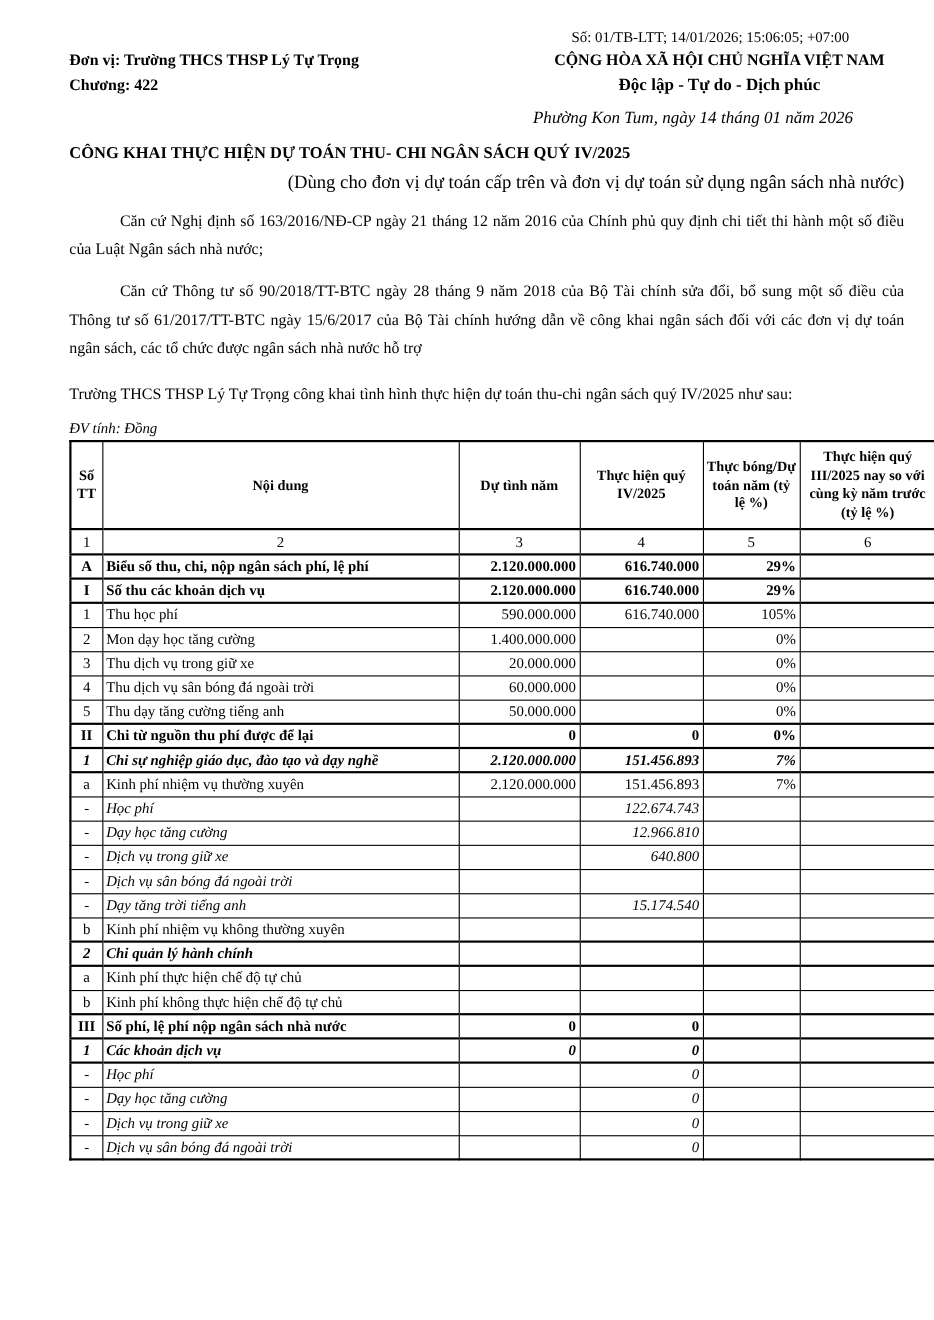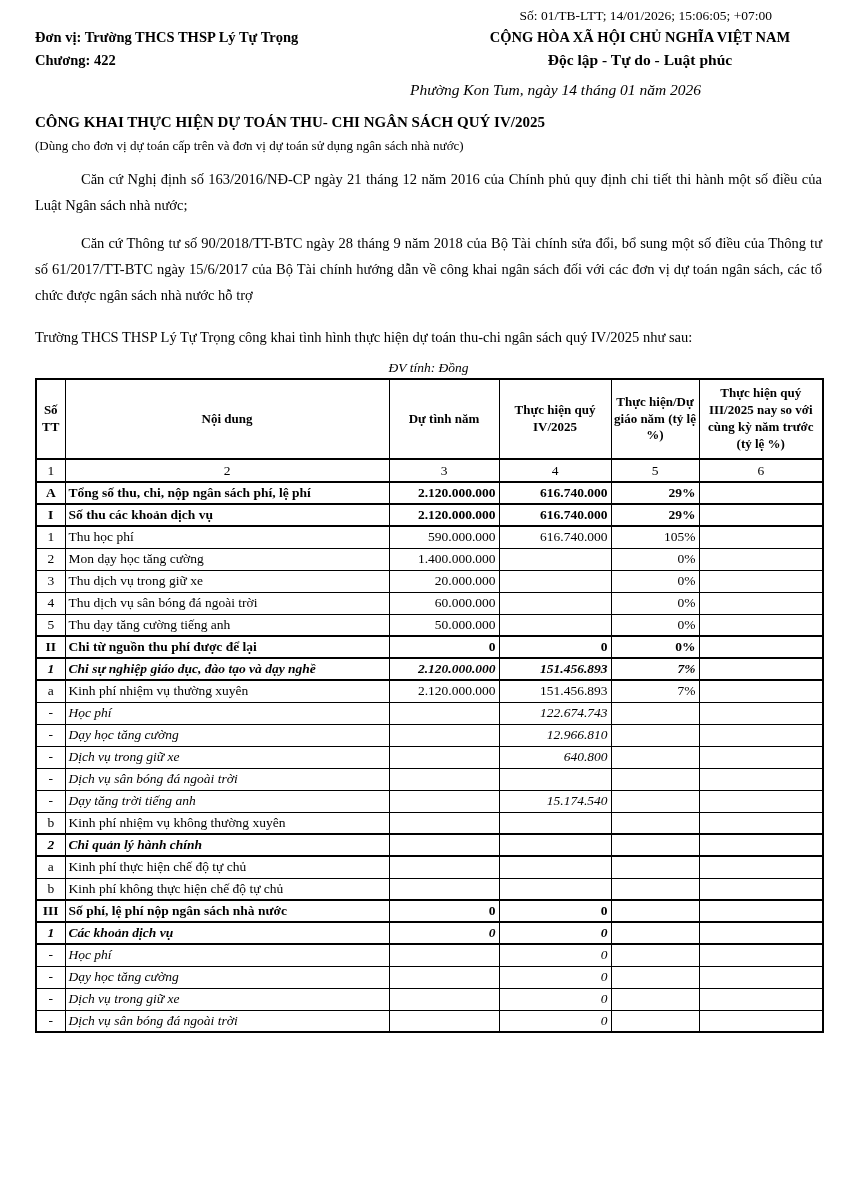--- a/index.html
+++ b/index.html
@@ -2,45 +2,45 @@
 <html><head>
 <meta charset="utf-8">
 <style>
   * { margin:0; padding:0; box-sizing:border-box; }
   html,body { background:#ffffff; }
   body {
     width:849px; height:1200px; overflow:hidden;
     font-family:"Liberation Serif","DejaVu Serif",serif;
     color:#000;
   }
-  .page { padding:8px 27px 0 35px; }
+  .page { padding:26px 27px 0 35px;margin-left:28px; }
 
   .doc-number { text-align:right; padding-right:50px; font-size:13.5px; }
 
   .form-note { margin-top:24px; text-align:center; font-style:italic; font-size:13.5px; }
 
   .header-row { display:flex; margin-top:5px;gap:48px; }
   .header-left { width:375px; }
   .unit-name { font-weight:bold; font-size:14.5px; }
   .chapter { font-weight:bold; font-size:14.5px; margin-top:6px; }
   .header-right { flex:1; text-align:center; }
   .motto1 { font-weight:bold; font-size:14.5px; }
   .motto2 { font-weight:bold; font-size:15.5px; margin-top:5px; }
 
-  .place-date-wrap { margin-left:375px; margin-top:12px; }
+  .place-date-wrap { margin-left:375px; text-align:center; margin-top:12px; }
   .place-date { font-style:italic; font-size:15.5px; }
 
   .page-title { font-weight:bold; font-size:15px; margin-top:15px; }
-  .page-subtitle { text-align:left; font-size:13px; margin-top:7px; }
+  .page-subtitle { text-align:right; font-size:17px; margin-top:7px; }
 
   .body-text p { font-size:14.5px; line-height:26px; text-align:justify; margin-top:12px; }
   .body-text p.indent { text-indent:46px; }
   .body-text p.p3 { margin-top:16px; }
 
-  .unit-label { text-align:center; font-style:italic; font-size:13.5px; margin-top:10px; margin-bottom:2px; }
+  .unit-label { text-align:left; font-style:italic; font-size:13.5px; margin-top:10px; margin-bottom:2px; }
 
   table.budget { width:100%; border-collapse:collapse; border:2px solid #000; table-layout:fixed; }
   table.budget th, table.budget td { border:1px solid #000; overflow:hidden; }
   thead th.hcell {
     height:80px; font-size:13px; font-weight:bold;
     text-align:center; vertical-align:middle; padding:2px 2px; line-height:1.3;
   }
   tr.num-row td { height:23px; text-align:center; font-size:13.5px;
     border-top-width:2px; border-bottom-width:2px; }
   tbody.data td { height:22px; font-size:13.5px; padding:1px 3px; vertical-align:middle; white-space:nowrap; }
@@ -60,21 +60,21 @@
   <div class="doc-number">Số: 01/TB-LTT; 14/01/2026; 15:06:05; +07:00</div>
 
 
   <div class="header-row">
     <div class="header-left">
       <div class="unit-name">Đơn vị: Trường THCS THSP Lý Tự Trọng</div>
       <div class="chapter">Chương: 422</div>
     </div>
     <div class="header-right">
       <div class="motto1">CỘNG HÒA XÃ HỘI CHỦ NGHĨA VIỆT NAM</div>
-      <div class="motto2">Độc lập - Tự do - Luật phúc</div>
+      <div class="motto2">Độc lập - Tự do - Dịch phúc</div>
     </div>
   </div>
 
   <div class="place-date-wrap">
     <span class="place-date">Phường Kon Tum, ngày 14 tháng 01 năm 2026</span>
   </div>
 
   <div class="page-title">CÔNG KHAI THỰC HIỆN DỰ TOÁN THU- CHI NGÂN SÁCH QUÝ IV/2025</div>
   <div class="page-subtitle">(Dùng cho đơn vị dự toán cấp trên và đơn vị  dự toán sử dụng ngân sách nhà nước)</div>
 
@@ -94,36 +94,36 @@
       <col style="width:112px">
         <col style="width:88px">
         <col style="width:124px">
     </colgroup>
     <thead>
       <tr>
         <th class="hcell">Số TT</th>
         <th class="hcell">Nội dung</th>
         <th class="hcell">Dự tình năm</th>
         <th class="hcell">Thực hiện quý IV/2025</th>
-        <th class="hcell">Thực hiện/Dự giáo năm (tỷ lệ %)</th>
+        <th class="hcell">Thực bóng/Dự toán năm (tỷ lệ %)</th>
         <th class="hcell">Thực hiện quý III/2025 nay so với cùng kỳ năm trước (tỷ lệ %)</th>
       </tr>
       <tr class="num-row">
         <td>1</td>
         <td>2</td>
         <td>3</td>
         <td>4</td>
         <td>5</td>
         <td>6</td>
       </tr>
     </thead>
     <tbody class="data">
         <tr class="row-bold">
           <td class="c1">A</td>
-          <td class="c2">Tổng số thu, chi, nộp ngân sách phí, lệ phí</td>
+          <td class="c2">Biểu số thu, chi, nộp ngân sách phí, lệ phí</td>
           <td class="c3">2.120.000.000</td>
           <td class="c4">616.740.000</td>
           <td class="c5">29%</td>
           <td class="c6"></td>
         </tr>
         <tr class="row-bold">
           <td class="c1">I</td>
           <td class="c2">Số thu các khoản dịch vụ</td>
           <td class="c3">2.120.000.000</td>
           <td class="c4">616.740.000</td>

